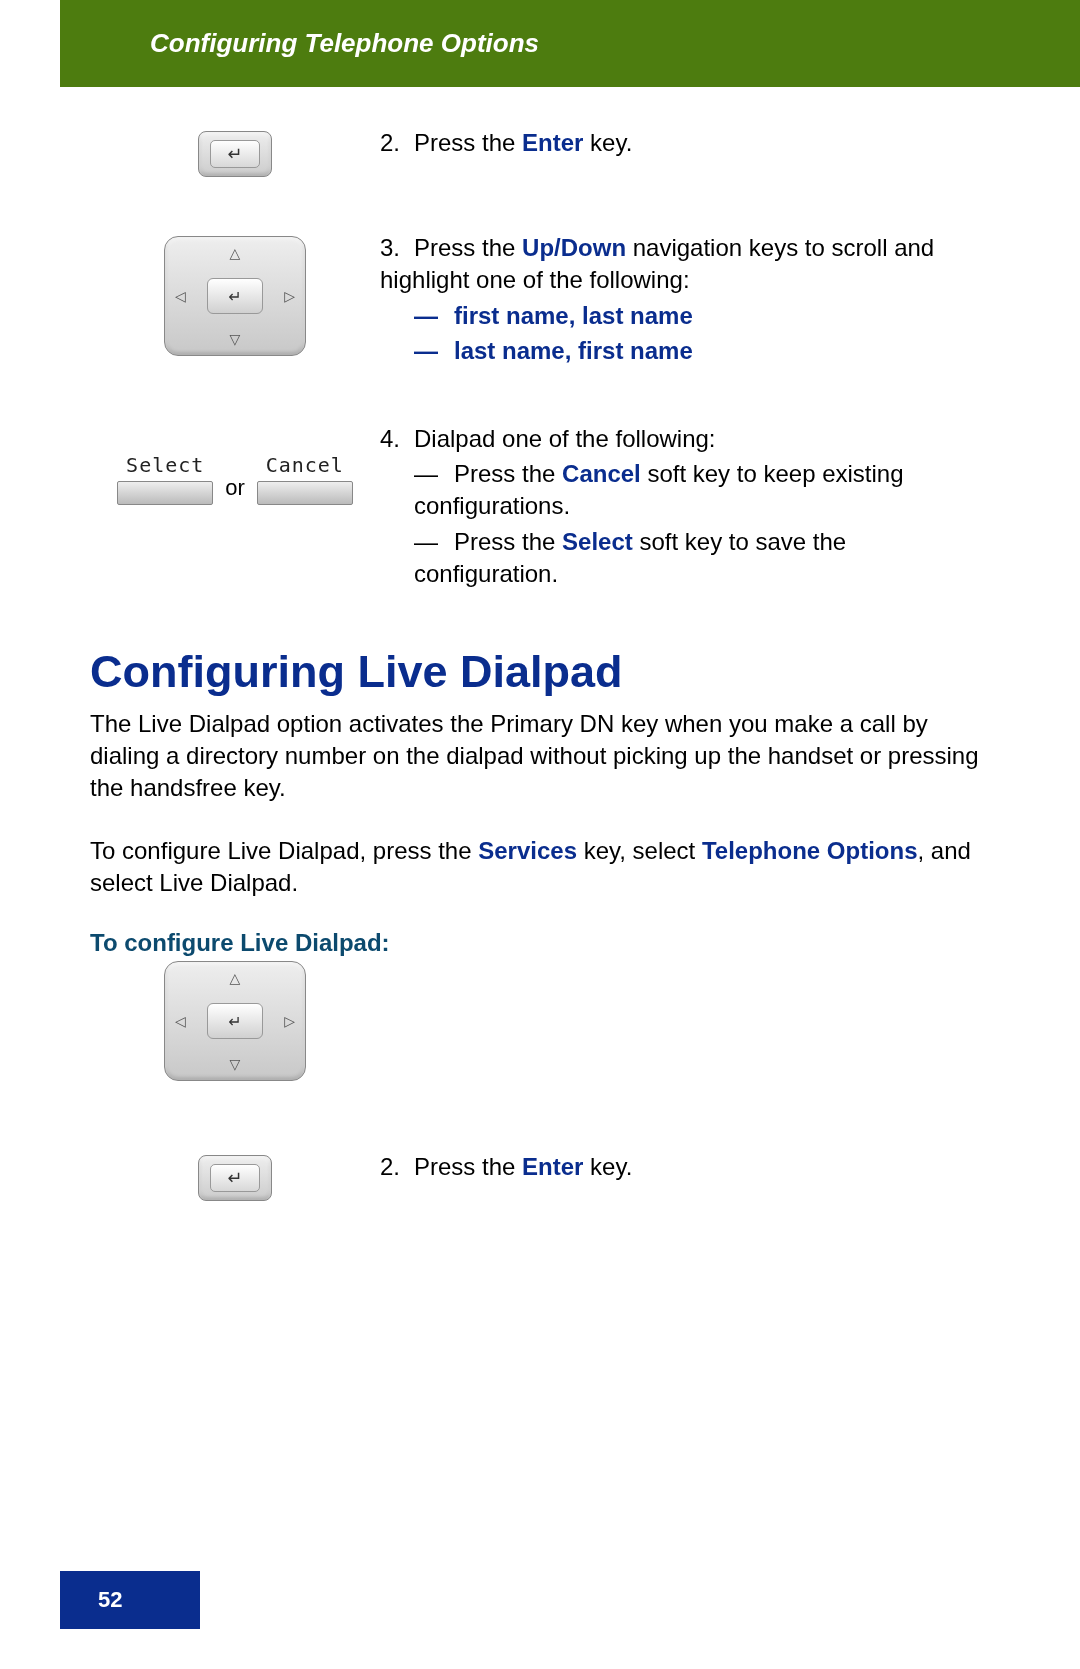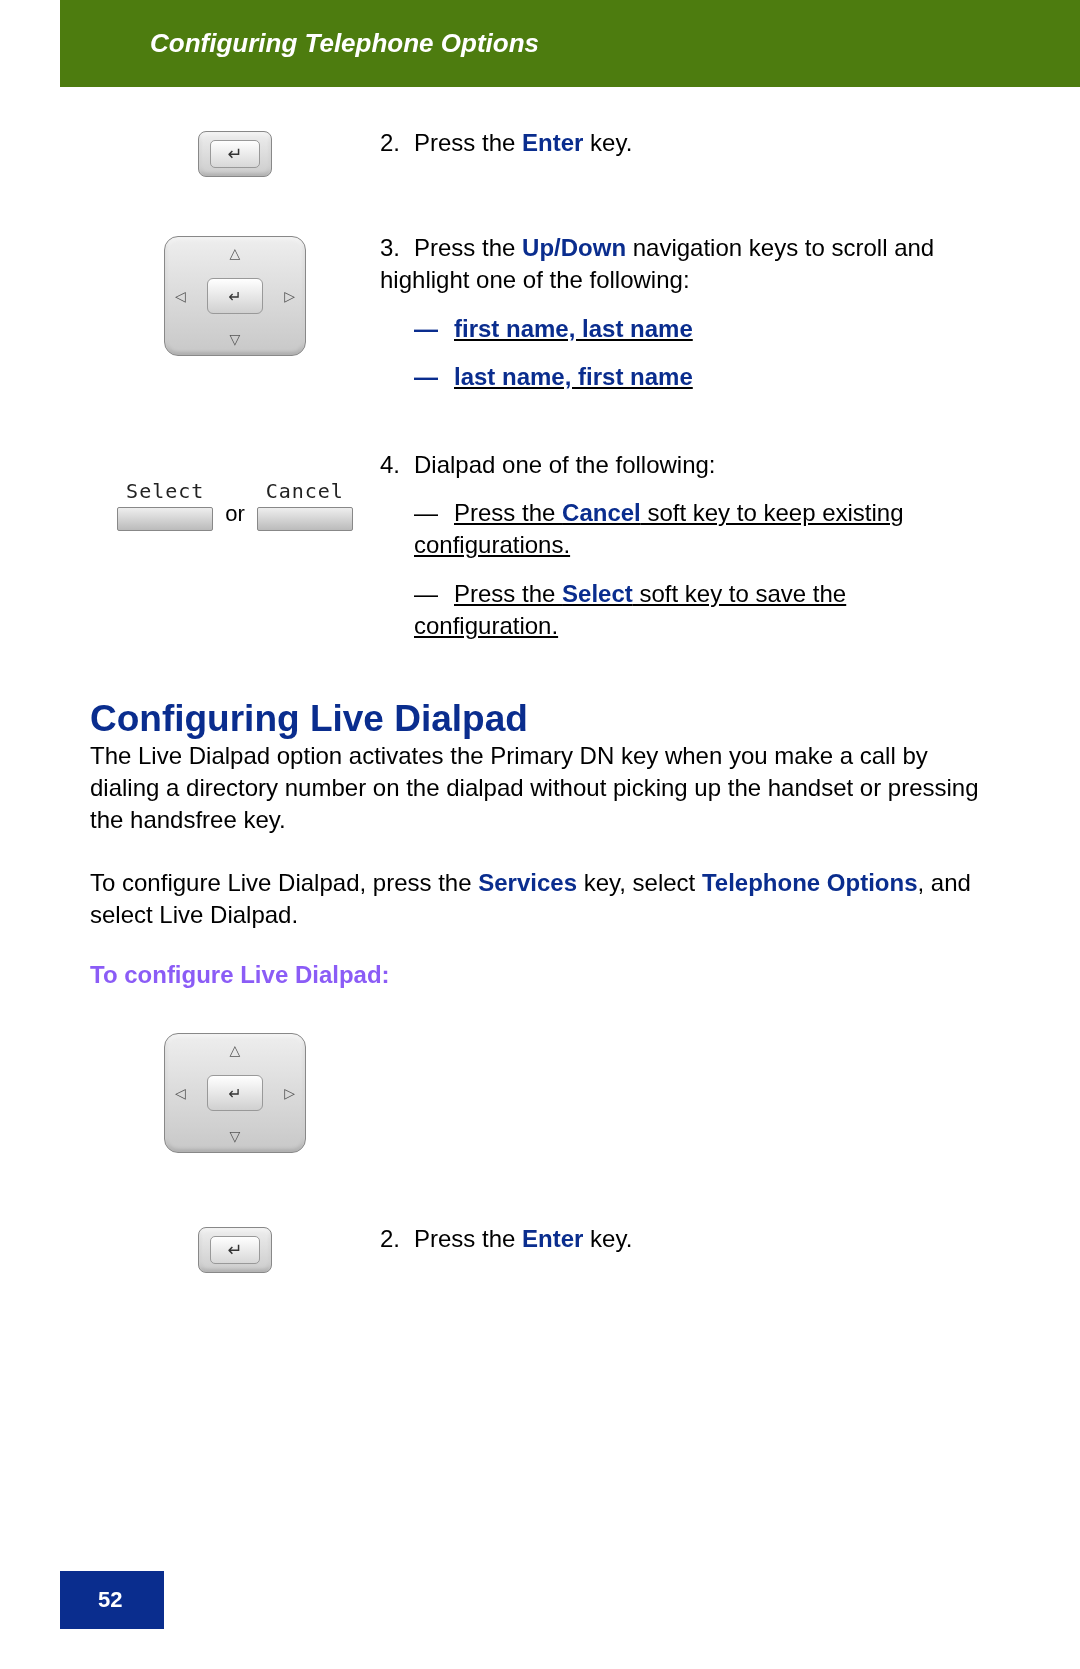--- a/index.html
+++ b/index.html
@@ -50,22 +50,21 @@
   .step-num {
     display: inline-block;
     width: 34px;
   }
   .bold-blue {
     color: #0a2d8e;
     font-weight: bold;
   }
   .sub-item {
     padding-left: 34px;
-    margin-top: 16px;
-    text-decoration: underline;
+    margin-top: 3px;
   }
   .dash {
     display: inline-block;
     width: 40px;
   }
   
   .enter-key {
     width: 72px;
     height: 44px;
     border-radius: 8px;
@@ -149,48 +148,47 @@
     border-radius: 2px;
   }
   .or-text {
     font-size: 22px;
     color: #000;
     margin: 18px 6px 0 6px;
   }
   .section-heading {
     color: #0a2d8e;
     font-weight: bold;
-    font-size: 37px;
+    font-size: 45px;
     margin-top: 30px;
-    margin-bottom: 0;
+    margin-bottom: 10px;
   }
   .body-para {
     font-size: 24px;
     line-height: 1.35;
     color: #000;
     margin-bottom: 30px;
   }
   .subheading {
     font-size: 24px;
     font-weight: bold;
-    color: #8b5cf6;
+    color: #0c4a6e;
     margin-top: 20px;
-    margin-bottom: 40px;
   }
   .footer-bar {
     position: absolute;
     bottom: 40px;
     left: 60px;
     right: 0;
     background: #0a2d8e;
     color: #ffffff;
     font-weight: bold;
     font-size: 22px;
     padding: 16px 0 16px 38px;
-    width: 104px;
+    width: 140px;
     box-sizing: border-box;
   }
 </style>
 </head>
 <body>
 
 <div class="page">
 
   <div class="header-bar">
     <span>Configuring Telephone Options</span>

